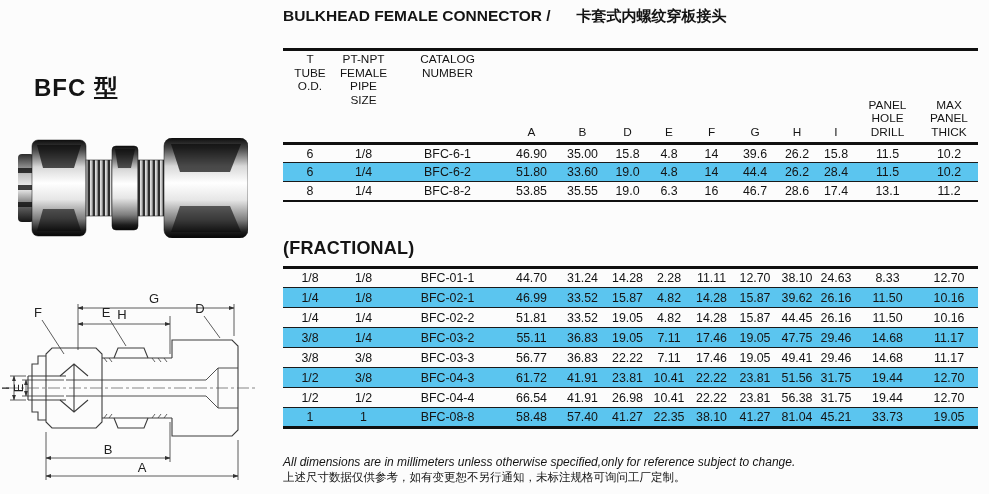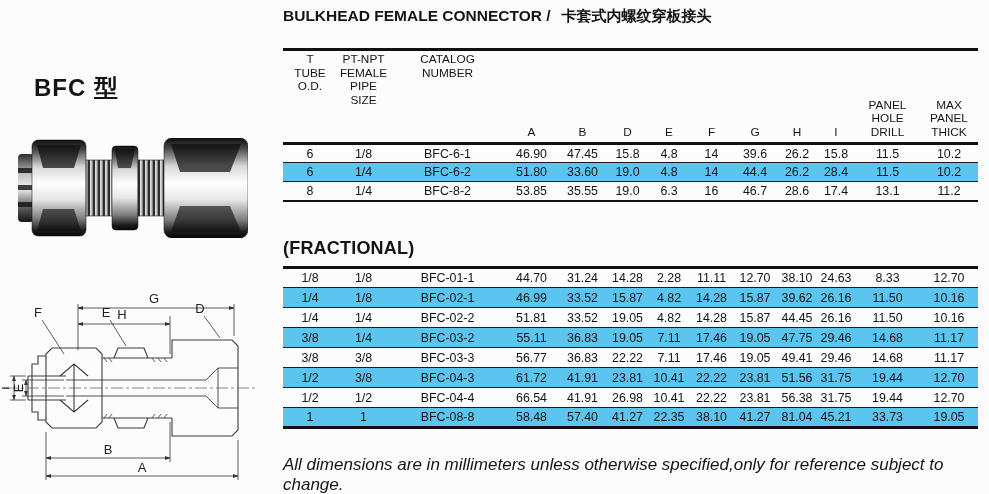--- a/index.html
+++ b/index.html
@@ -1,23 +1,23 @@
 <!DOCTYPE html>
 <html style="--hl: #5bc5ef;"><head>
 <meta charset="utf-8">
 <style>
   html,body{margin:0;padding:0;background:#e9e9e9}
   #stage{position:relative;width:989px;height:494px;background:#fcfcfc;
          font-family:"Liberation Sans","DejaVu Sans",sans-serif;color:#141414;overflow:hidden}
 
   
   #title-block{position:absolute;left:283px;top:6px;font-weight:bold;font-size:15.5px;line-height:19px;white-space:nowrap}
-  #title-block .zh{margin-left:11px;font-size:15px}
+  #title-block .zh{margin-left:26px;font-size:15px}
   #fractional-label{position:absolute;left:283px;top:238px;font-weight:bold;font-size:18px;letter-spacing:.2px}
-  #note-en{position:absolute;left:283px;top:455px;font-style:italic;font-size:17px;font-weight:500}
+  #note-en{position:absolute;left:283px;top:455px;font-style:italic;font-size:12px;font-weight:500}
   #note-zh{position:absolute;left:283px;top:470px;font-size:11.5px}
 
   
   table{border-collapse:collapse;table-layout:fixed;position:absolute;left:283px;width:695px}
   #metric-table{top:48px;border-top:3px solid #101010}
   #metric-table thead tr{border-bottom:3px solid #101010;height:94px}
   th{font-weight:normal;font-size:11.8px;line-height:13.5px;white-space:pre-line;
      text-align:center;vertical-align:bottom;padding:2px 0 3px}
   th.top{vertical-align:top}
   td{font-size:12.4px;text-align:center;padding:0;overflow:hidden;white-space:nowrap}
@@ -191,21 +191,21 @@
 PANEL
 THICK</th>
         </tr>
     </thead>
     <tbody>
         <tr>
           <td>6</td>
           <td>1/8</td>
           <td>BFC-6-1</td>
           <td>46.90</td>
-          <td>47.45</td>
+          <td>35.00</td>
           <td>15.8</td>
           <td>4.8</td>
           <td>14</td>
           <td>39.6</td>
           <td>26.2</td>
           <td>15.8</td>
           <td>11.5</td>
           <td>10.2</td>
         </tr>
         <tr>
@@ -377,13 +377,14 @@
           <td>41.27</td>
           <td>81.04</td>
           <td>45.21</td>
           <td>33.73</td>
           <td>19.05</td>
         </tr>
       </tbody>
   </table>
 
   <div id="note-en">All dimensions are in millimeters unless otherwise specified,only for reference subject to change.</div>
+  <div id="note-zh">上述尺寸数据仅供参考，如有变更恕不另行通知，未标注规格可询问工厂定制。</div>
 </div>
 
 </body></html>

